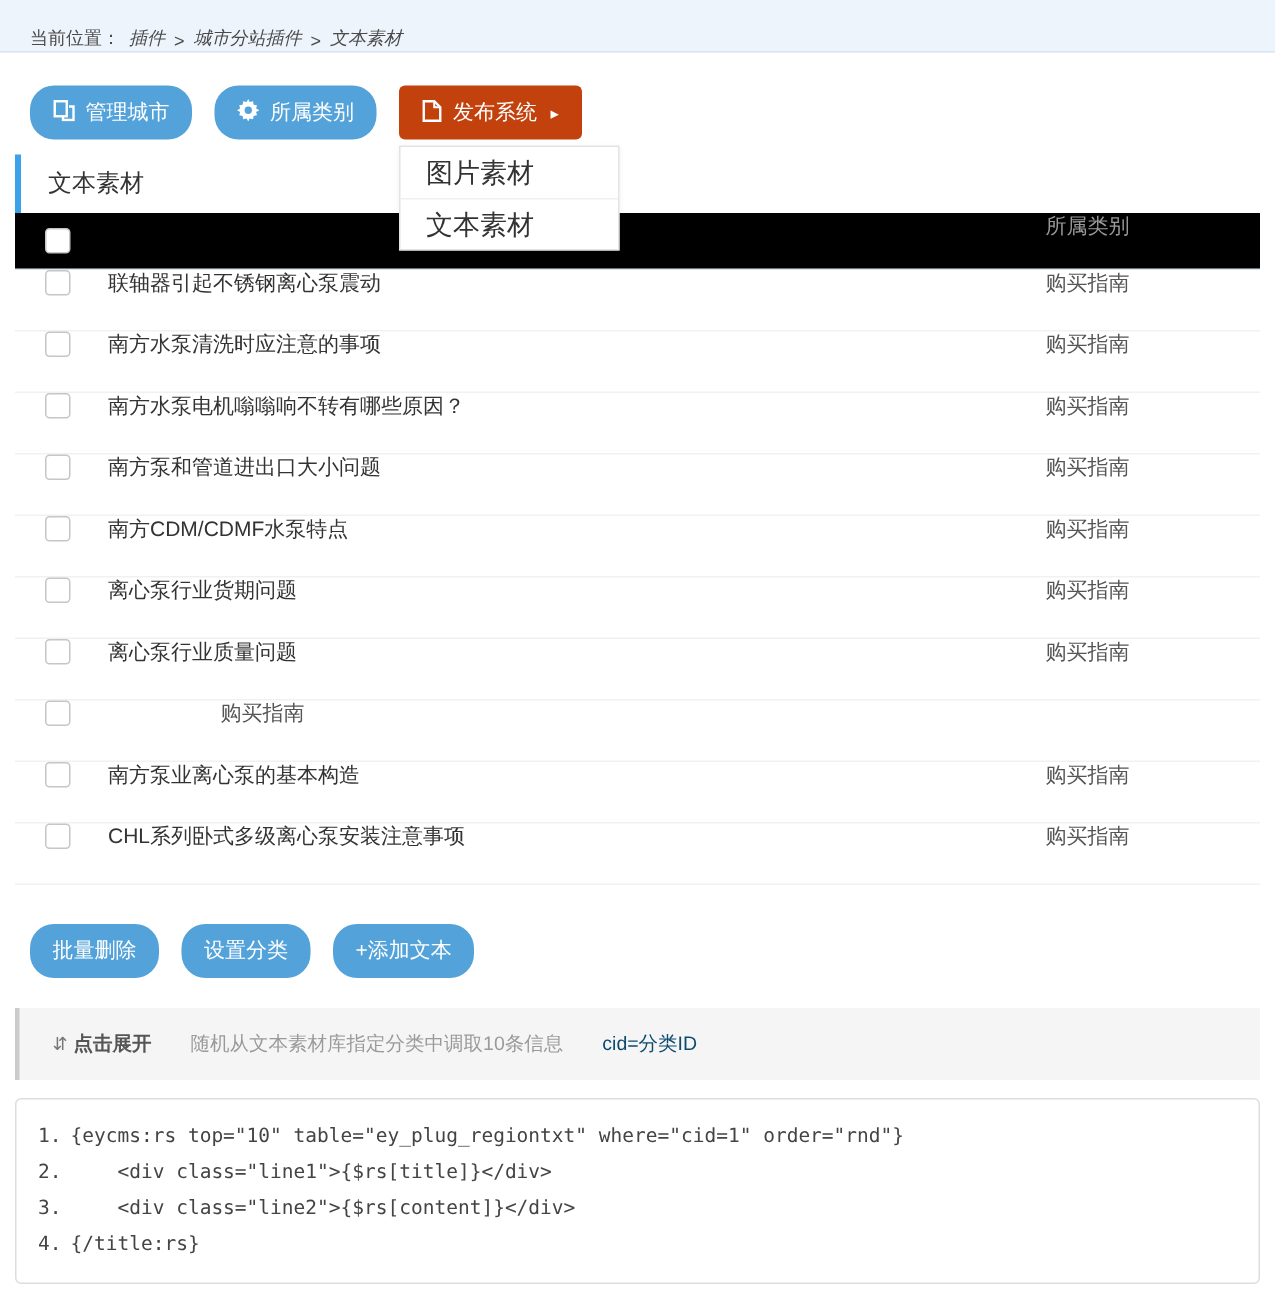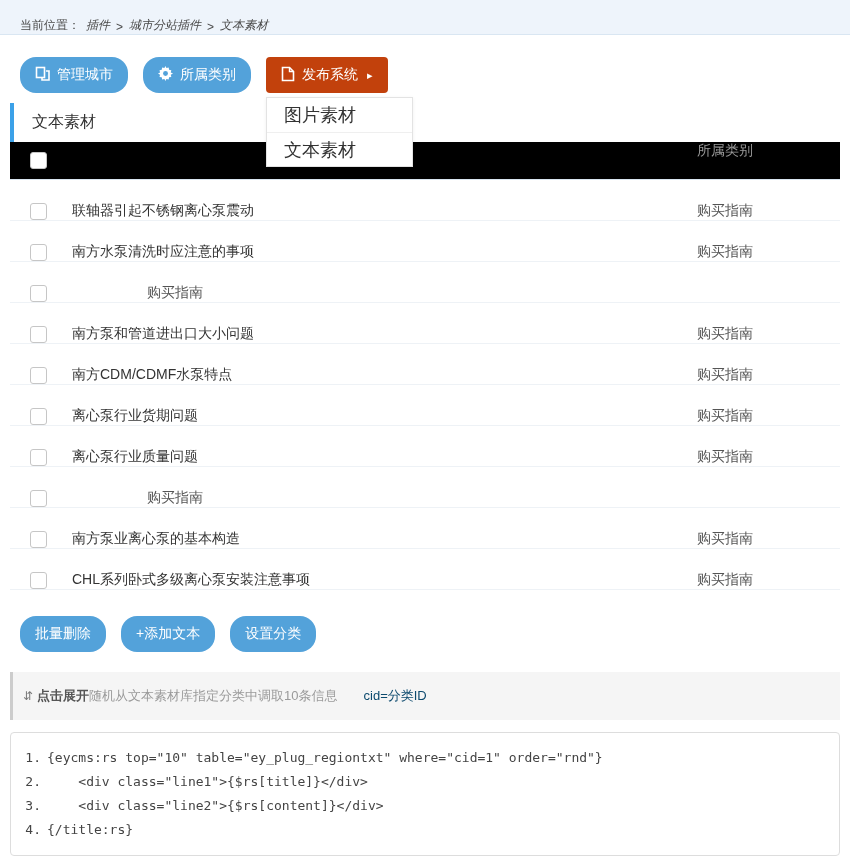--- a/index.html
+++ b/index.html
@@ -25,36 +25,36 @@
   .dropdown { position:absolute; left:0; top:40px; width:147px; background:#fff; border:1px solid #e3e3e3; box-shadow:0 1px 4px rgba(0,0,0,.06); z-index:20; }
   .dropdown .dd-item { height:34px; line-height:34px; padding-left:17px; font-size:18px; color:#333; cursor:pointer; }
   .dropdown .dd-item + .dd-item { border-top:1px solid #efefef; }
 
   
   .section-title { margin-top:10px; border-left:4px solid #3ba1e8; padding:9px 0 9px 18px; font-size:16px; color:#333; }
 
   
   .table { width:100%; }
   .thead { display:flex; height:38px; background:#000000; border-bottom:1px solid #d9e5f0; color:#999; font-size:14px; }
-  .trow { display:flex; align-items:flex-end; height:41px; border-bottom:1px solid #eef2f6; font-size:14px; color:#333; }
+  .trow { display:flex; align-items:flex-start; height:41px; border-bottom:1px solid #eef2f6; font-size:14px; color:#333; }
   .cell-check { width:50px; padding-left:20px; display:flex; align-items:center; }
   .cell-title { flex:1; padding-left:12px; }
   .thead .cell-title { text-align:center; padding-left:0; color:#999; }
   .cell-cat { width:230px; text-align:center; color:#555; }
   .thead .cell-cat { color:#999; }
   .checkbox { width:17px; height:17px; border:1px solid #c6c6c6; border-radius:3px; background:#fff; display:inline-block; cursor:pointer; }
 
   
   .actions { margin:26px 0 0 10px; display:flex; gap:15px; }
 
   
-  .panel { margin-top:20px; background:#f5f5f5; border-left:3px solid #ccc; height:48px; display:flex; align-items:center; padding-left:10px; font-size:13px; }
+  .panel { margin-top:20px; background:#f5f5f5; border-left:3px solid #ccc; height:48px; display:flex; align-items:center; padding-left:22px; font-size:13px; }
   .panel .toggle { color:#555; font-weight:bold; cursor:pointer; }
   .panel .toggle-icon { font-weight:normal; color:#777; margin-right:4px; font-size:12px; }
-  .panel .desc { color:#9a9a9a; }
+  .panel .desc { color:#9a9a9a; margin-left:26px; }
   .panel .hint { color:#0c4a6e; margin-left:26px; }
 
   
   .codebox { margin-top:12px; border:1px solid #ddd; border-radius:4px; background:#fff; padding:13px 0; counter-reset: ln; }
   .codeline { display:flex; height:24px; line-height:24px; font-family:"DejaVu Sans Mono","Liberation Mono",monospace; font-size:13px; color:#444; }
   .codeline::before { counter-increment:ln; content:counter(ln) "."; width:30px; text-align:right; margin-right:6px; flex:0 0 auto; }
   .codeline span { white-space:pre; }
 </style>
 </head>
 <body>
@@ -133,20 +133,21 @@
           <span class="cell-check">
             <span class="checkbox"></span>
           </span>
           <span class="cell-title">南方水泵清洗时应注意的事项</span>
           <span class="cell-cat">购买指南</span>
         </div>
         <div class="trow">
           <span class="cell-check">
             <span class="checkbox"></span>
           </span>
+          <span class="cell-title">南方水泵电机嗡嗡响不转有哪些原因？</span>
           <span class="cell-cat">购买指南</span>
         </div>
         <div class="trow">
           <span class="cell-check">
             <span class="checkbox"></span>
           </span>
           <span class="cell-title">南方泵和管道进出口大小问题</span>
           <span class="cell-cat">购买指南</span>
         </div>
         <div class="trow">
@@ -188,22 +189,22 @@
             <span class="checkbox"></span>
           </span>
           <span class="cell-title">CHL系列卧式多级离心泵安装注意事项</span>
           <span class="cell-cat">购买指南</span>
         </div>
       </div>
   </div>
 
   <div class="actions">
     <button class="btn btn-blue">批量删除</button>
+    <button class="btn btn-blue">设置分类</button>
     <button class="btn btn-blue">+添加文本</button>
-    <button class="btn btn-blue">设置分类</button>
   </div>
 
   <div class="panel">
     <span class="toggle"><span class="toggle-icon">⇵</span><span>点击展开</span></span>
     <span class="desc">随机从文本素材库指定分类中调取10条信息</span>
     <span class="hint">cid=分类ID</span>
   </div>
 
   <div class="codebox">
     <div class="codeline">

